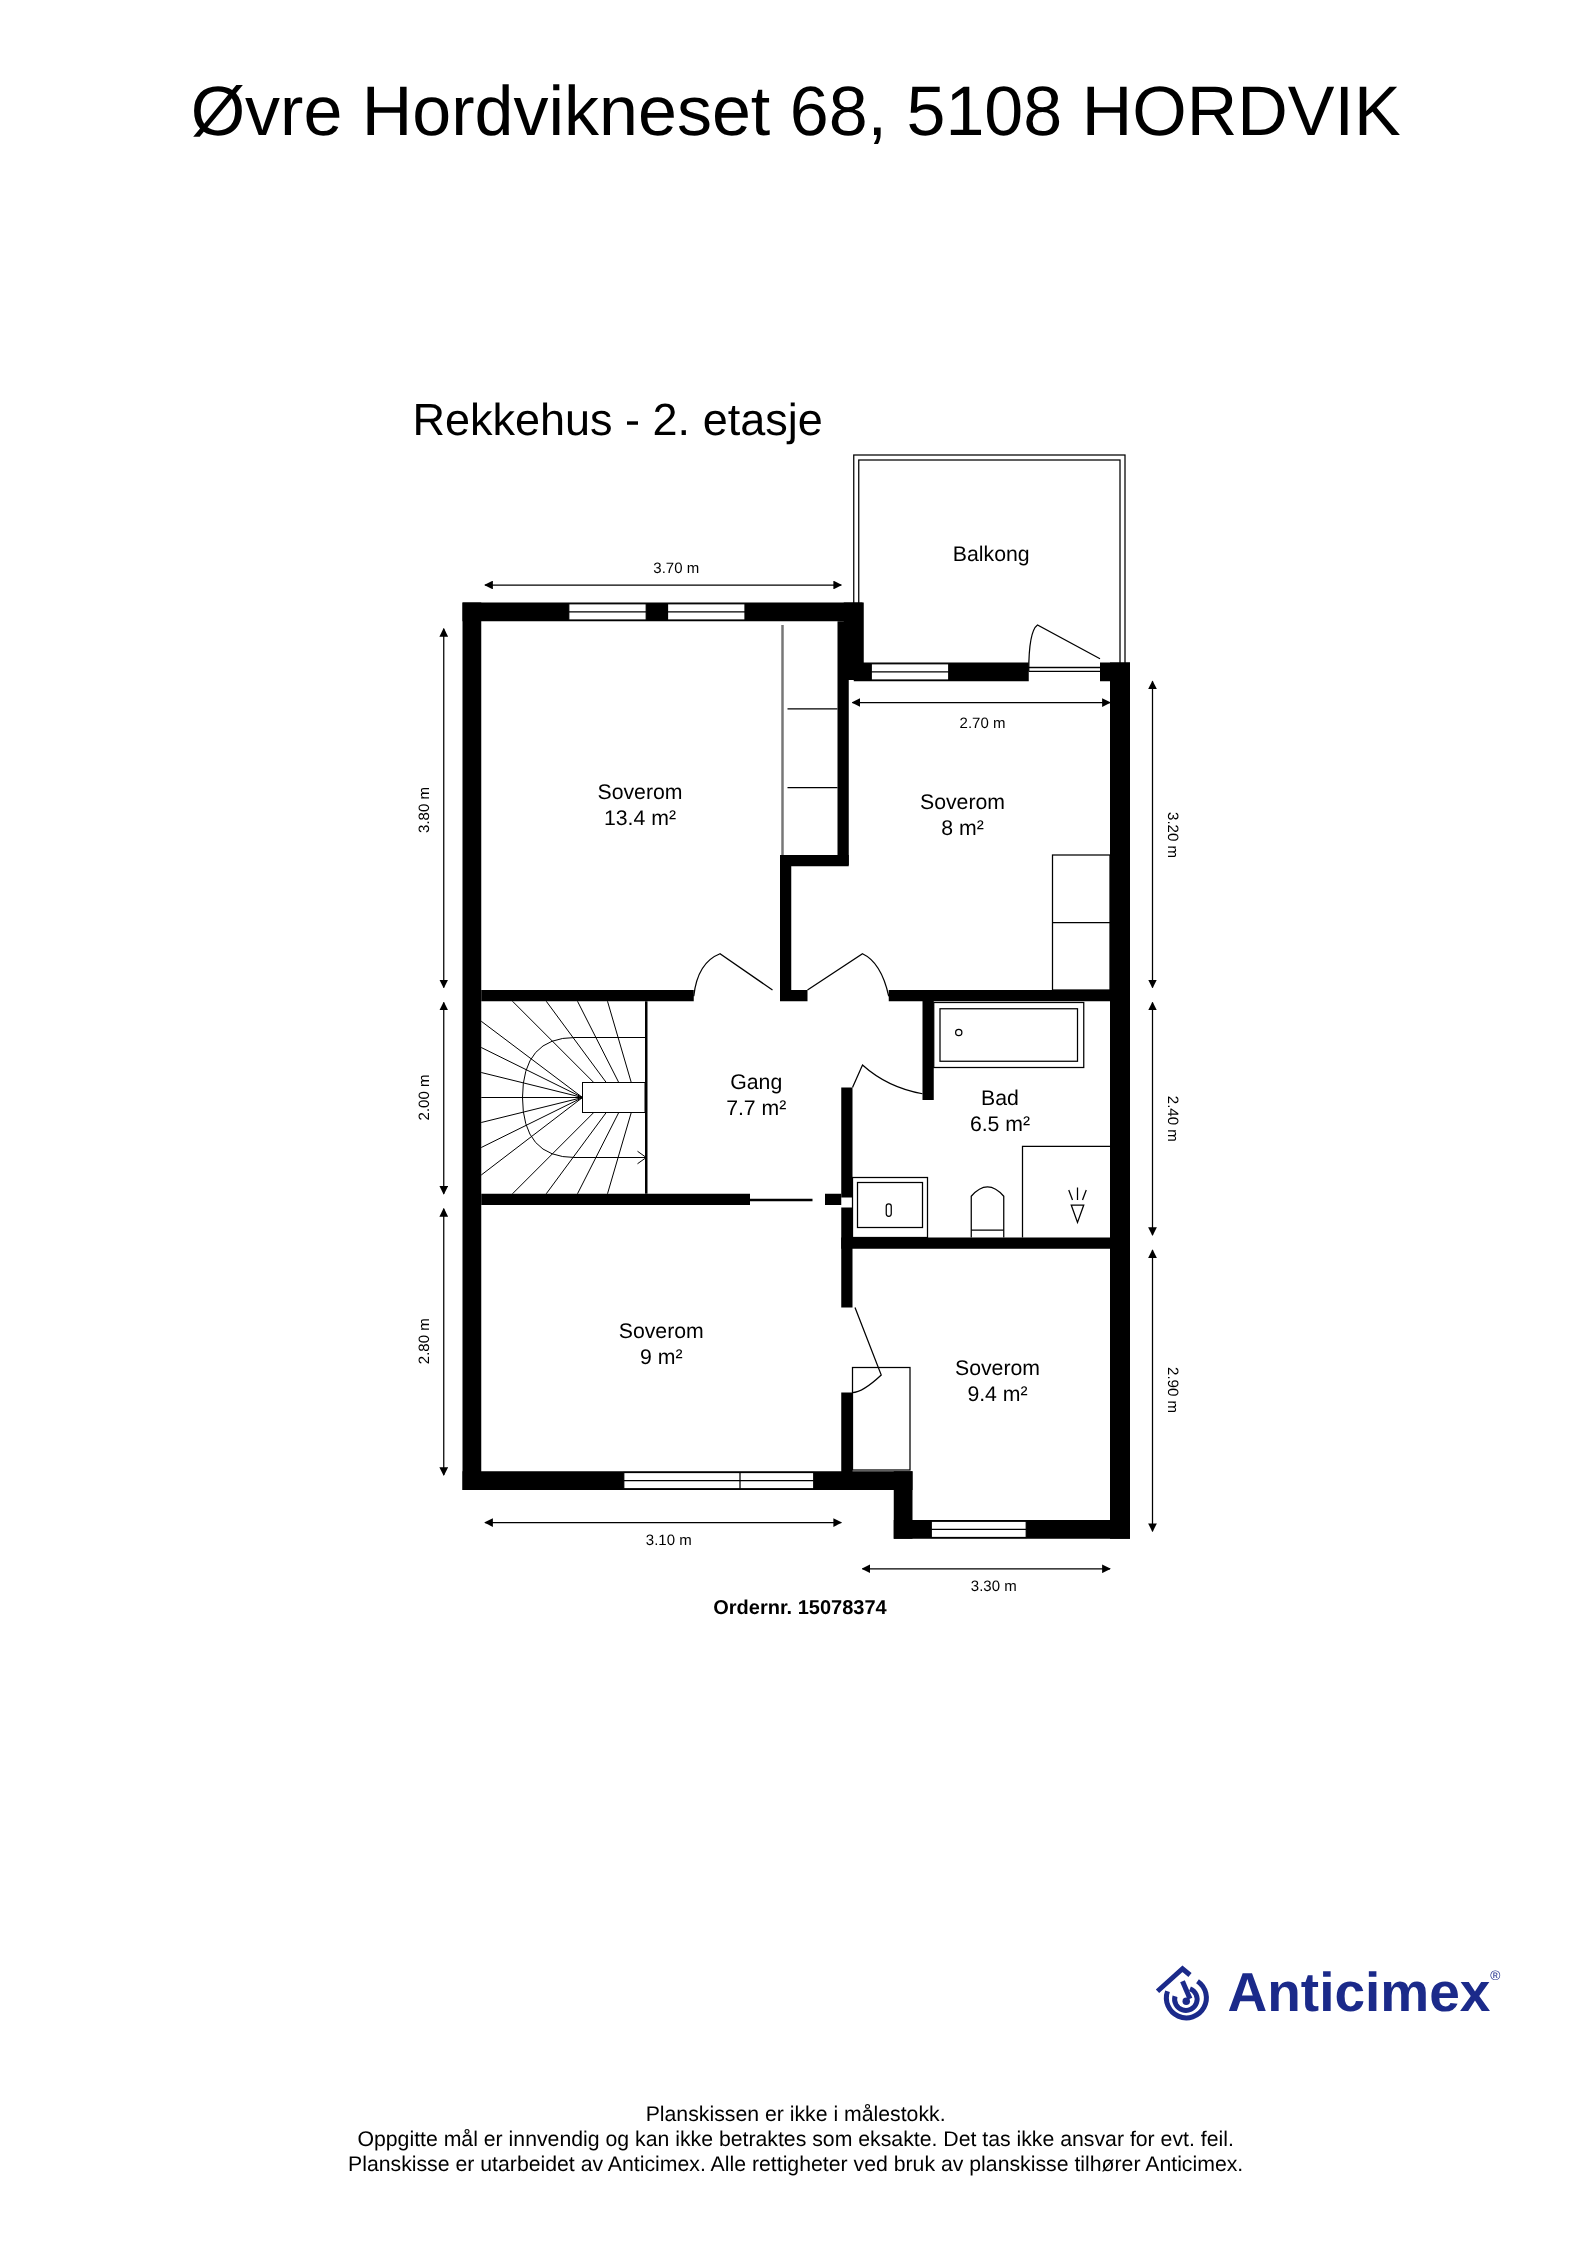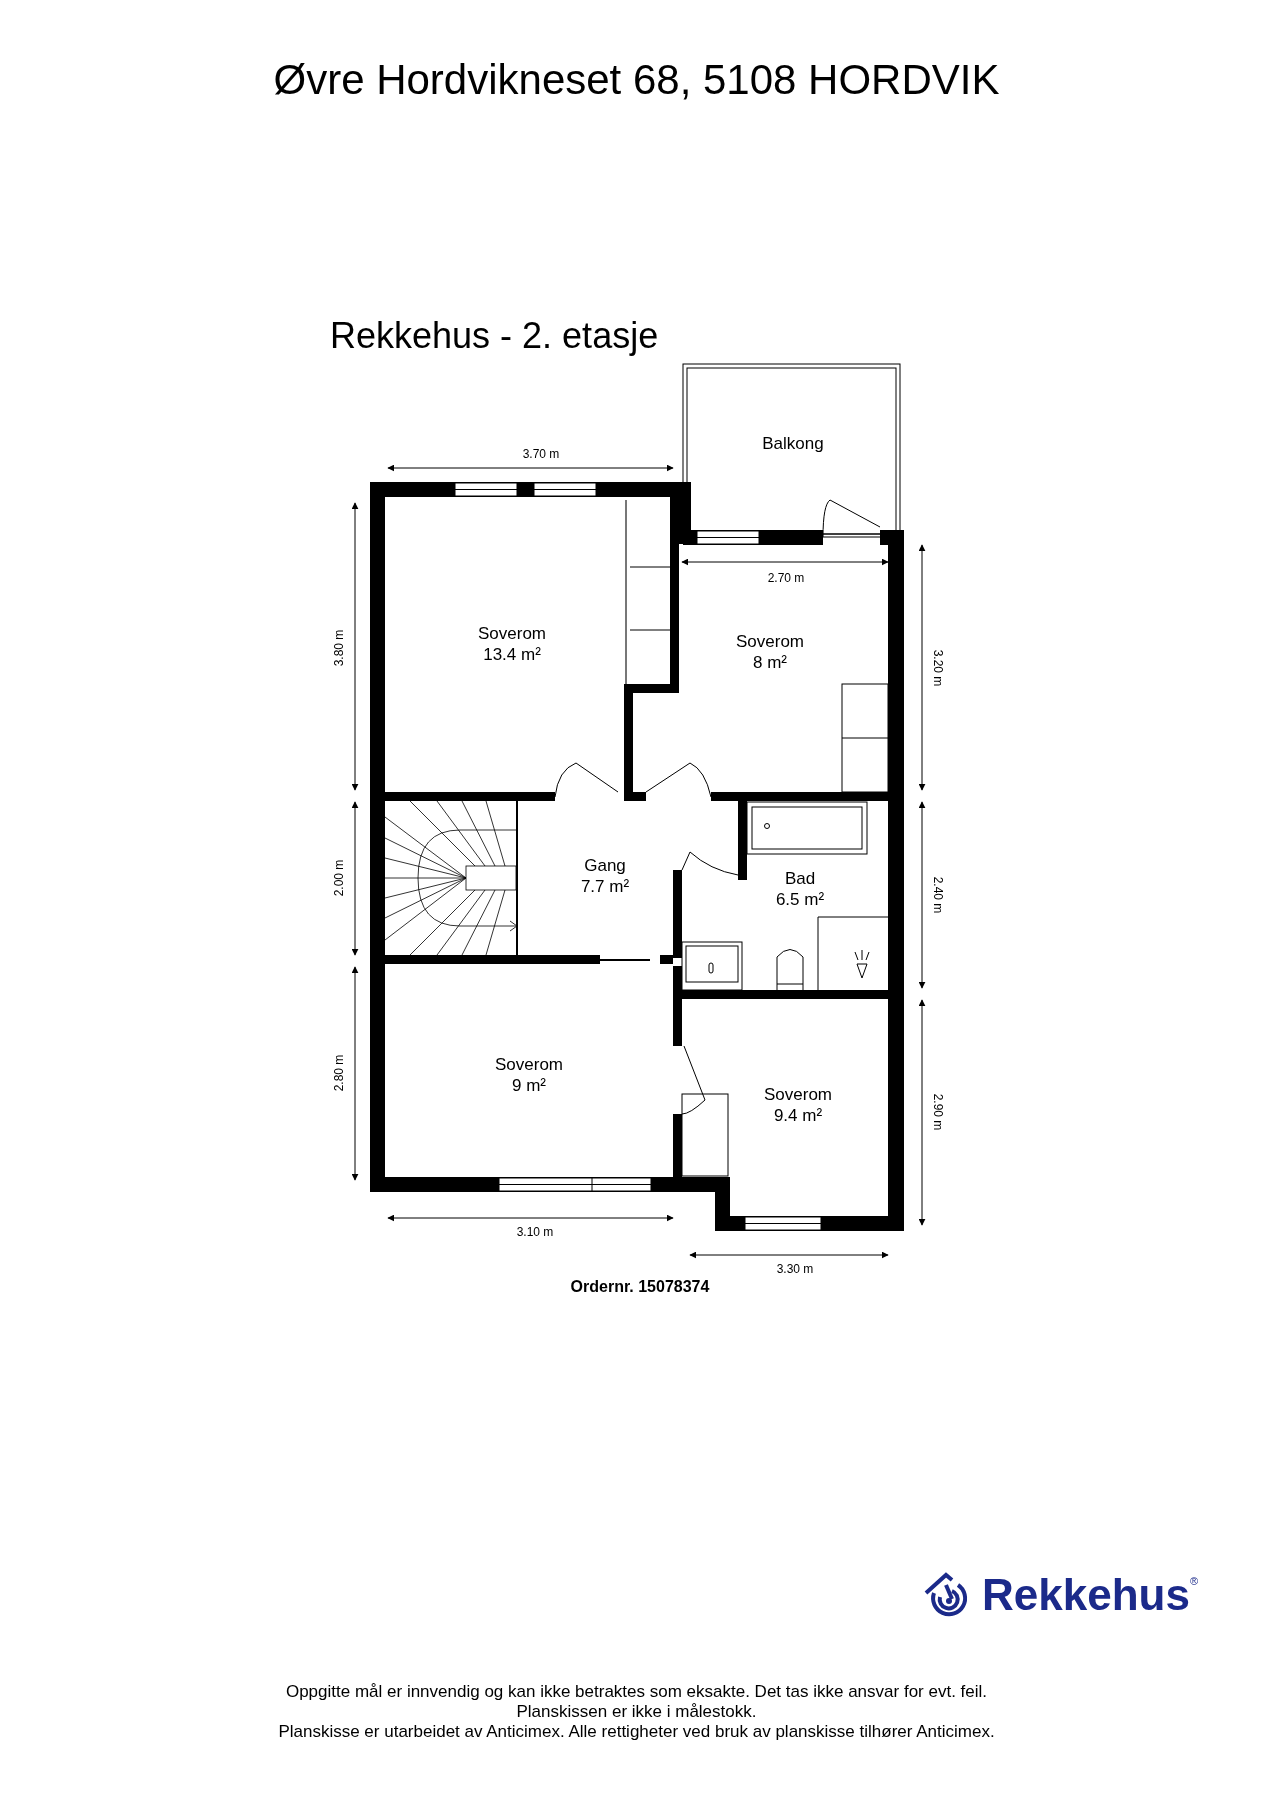--- a/index.html
+++ b/index.html
@@ -1,19 +1,19 @@
 <!DOCTYPE html>
 <html><head>
   <meta charset="utf-8">
   <style>
     html, body { margin: 0; padding: 0; background: #ffffff; }
     body { width: 1273px; height: 1800px; position: relative; overflow: hidden;
            font-family: "Liberation Sans", sans-serif; color: #000; }
     .title { position: absolute; left: 0; width: 1273px; top: 56px; text-align: center;
-             font-size: 42px; letter-spacing: 0px; }
+             font-size: 56px; letter-spacing: 0px; }
     .floor-title { position: absolute; left: 330px; width: 620px; top: 315px; 
                    font-size: 36px; }
     svg.plan { position: absolute; left: 0; top: 0; }
     .room-label { font-size: 17px; text-anchor: middle; font-family: "Liberation Sans", sans-serif; }
     .dim-label { font-size: 12px; text-anchor: middle; font-family: "Liberation Sans", sans-serif; }
     .order { position: absolute; left: 480px; width: 320px; top: 1278px; text-align: center; font-size: 16px; font-weight: bold; }
     .logo { position: absolute; left: 922px; top: 1570px; height: 50px; display: flex; align-items: center; }
     .logo-text { color: #1b2a8a; font-size: 44px; font-weight: bold; letter-spacing: 0px; margin-left: 6px; }
     .logo-reg { color: #1b2a8a; font-size: 11px; vertical-align: top; position: relative; top: -14px; }
     .disclaimer { position: absolute; left: 0; width: 1273px; top: 1682px; text-align: center;
@@ -198,21 +198,21 @@
 <div class="logo">
   <svg width="54" height="48" viewBox="0 0 54 48">
     <g fill="none" stroke="#1b2a8a" stroke-width="4">
       <path d="M4,22 L24,4 L30,9"></path>
       <path d="M36,14 A16,16 0 1 1 12,22"></path>
       <path d="M30,20 A9,9 0 1 1 18,26"></path>
       <circle cx="27" cy="30" r="3" fill="#1b2a8a" stroke="none"></circle>
       <line x1="24" y1="14" x2="30" y2="28"></line>
     </g>
   </svg>
-  <span class="logo-text">Rekkehus</span>
+  <span class="logo-text">Anticimex</span>
   <span class="logo-reg">®</span>
 </div>
 
 <div class="disclaimer">
+  <div>Planskissen er ikke i målestokk.</div>
   <div>Oppgitte mål er innvendig og kan ikke betraktes som eksakte. Det tas ikke ansvar for evt. feil.</div>
-  <div>Planskissen er ikke i målestokk.</div>
   <div>Planskisse er utarbeidet av Anticimex. Alle rettigheter ved bruk av planskisse tilhører Anticimex.</div>
 </div>
 
 </body></html>

